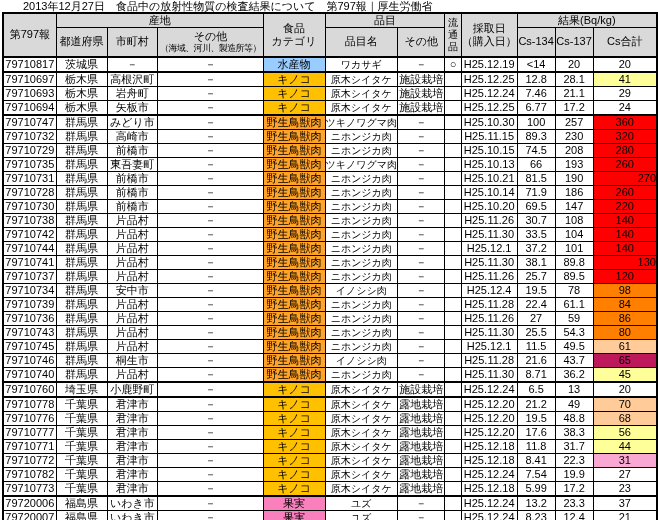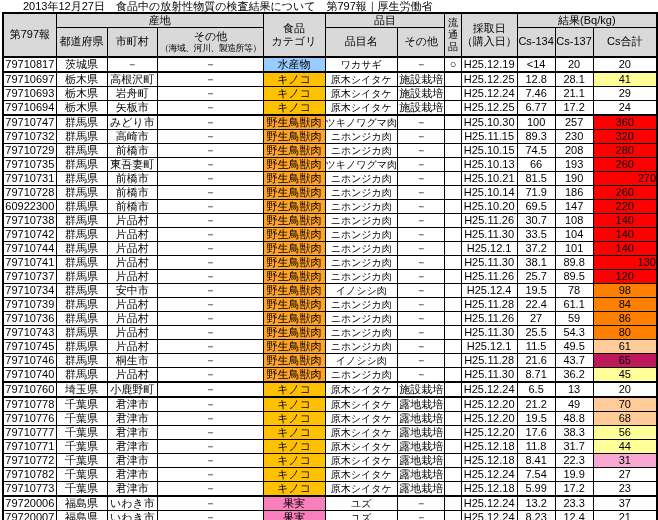--- a/index.html
+++ b/index.html
@@ -205,21 +205,21 @@
           <td style="background: rgb(255, 164, 40);">野生鳥獣肉</td>
           <td class="item">ニホンジカ肉</td>
           <td>－</td>
           <td></td>
           <td>H25.10.14</td>
           <td>71.9</td>
           <td>186</td>
           <td style="background: rgb(255, 0, 0);">260</td>
         </tr>
         <tr>
-          <td>60922300</td>
+          <td>79710730</td>
           <td>群馬県</td>
           <td>前橋市</td>
           <td>－</td>
           <td style="background: rgb(255, 164, 40);">野生鳥獣肉</td>
           <td class="item">ニホンジカ肉</td>
           <td>－</td>
           <td></td>
           <td>H25.10.20</td>
           <td>69.5</td>
           <td>147</td>

